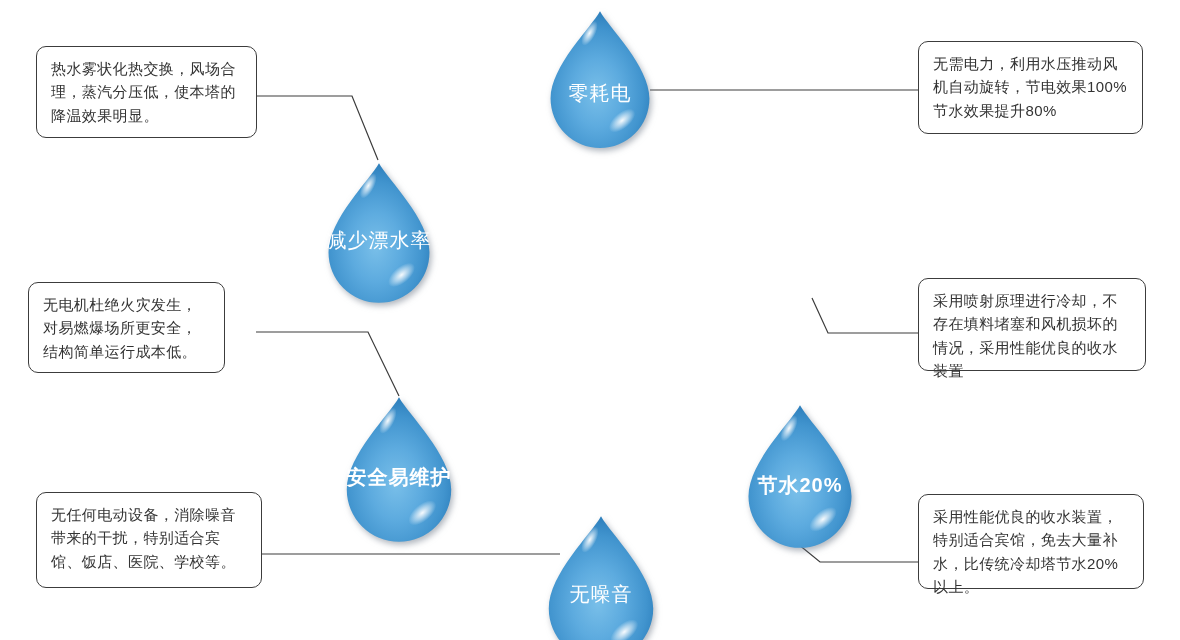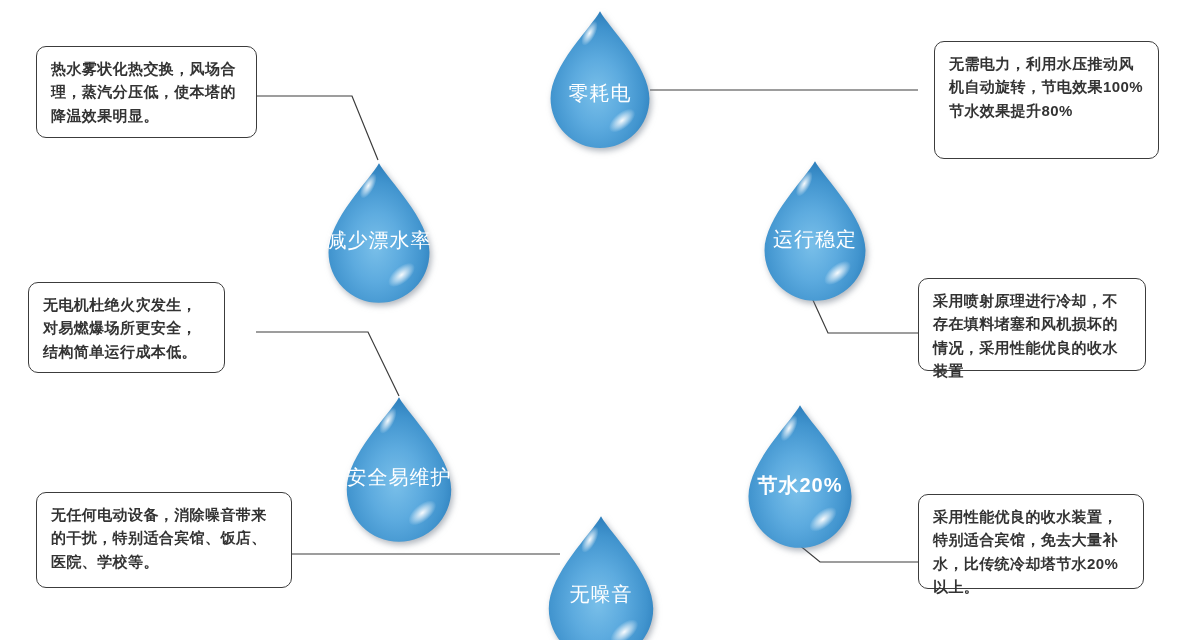--- a/index.html
+++ b/index.html
@@ -13,21 +13,21 @@
   .droplet svg.drop{display:block;width:100%;height:100%;
     filter:drop-shadow(2px 3px 3px rgba(110,120,135,0.55));}
   .drop-label{position:absolute;top:57%;left:50%;transform:translate(-50%,-50%);
     color:#ffffff;font-size:20px;white-space:nowrap;letter-spacing:1px;}
   .center-label{position:absolute;top:86px;left:0;width:100%;text-align:center;
     color:#ffffff;font-size:27px;line-height:49px;letter-spacing:2px;}
 
   .callout{position:absolute;box-sizing:border-box;background:#ffffff;
     border:1.3px solid #3c3c3c;border-radius:10px;padding:10px 14px;
     color:#333333;font-size:15px;line-height:1.55;letter-spacing:0.4px;}
-  .callout p{margin:0;font-weight:bold;}
+  .callout p{margin:0;}
 </style>
 </head>
 <body>
 
 <div class="canvas">
 
   <svg width="0" height="0" style="position:absolute" aria-hidden="true">
     <defs>
       <radialGradient id="gBody" cx="47%" cy="60%" r="62%">
         <stop offset="0%" stop-color="#79bfe9"></stop>
@@ -66,28 +66,22 @@
     <div class="drop-label" style="top:60%;">零耗电</div>
   </div>
 
   <div class="droplet" style="left:322px;top:160px;width:114px;height:145px;">
     <svg class="drop" viewBox="0 0 100 135">
         <use href="#dropShape"></use>
       </svg>
     <div class="drop-label" style="top:55%;">减少漂水率</div>
   </div>
 
-  <div class="droplet" style="left:758px;top:158px;width:114px;height:145px;">
-    <svg class="drop" viewBox="0 0 100 135">
-        <use href="#dropShape"></use>
-      </svg>
-    <div class="drop-label" style="top:56%;">运行稳定</div>
-  </div>
 
-  <div class="droplet" style="left:338px;top:394px;width:122px;height:150px;">
+  <div class="droplet" style="left:338px;top:394px;width:122px;height:150px;font-weight:bold;">
     <svg class="drop" viewBox="0 0 100 135">
         <use href="#dropShape"></use>
       </svg>
     <div class="drop-label" style="top:55%;">安全易维护</div>
   </div>
 
   <div class="droplet" style="left:742px;top:402px;width:116px;height:148px;">
     <svg class="drop" viewBox="0 0 100 135">
         <use href="#dropShape"></use>
       </svg>
@@ -98,33 +92,33 @@
     <svg class="drop" viewBox="0 0 100 135">
         <use href="#dropShape"></use>
       </svg>
     <div class="drop-label" style="top:54%;">无噪音</div>
   </div>
 
   <div class="callout" style="left:36px;top:46px;width:221px;height:92px;">
     <p>热水雾状化热交换，风场合理，蒸汽分压低，使本塔的降温效果明显。</p>
   </div>
 
-  <div class="callout" style="left:918px;top:41px;width:225px;height:118px;margin-left:16px;">
+  <div class="callout" style="left:918px;top:41px;width:225px;height:93px;">
     <p>无需电力，利用水压推动风机自动旋转，节电效果100% 节水效果提升80%</p>
   </div>
 
   <div class="callout" style="left:28px;top:282px;width:197px;height:91px;">
     <p>无电机杜绝火灾发生，对易燃爆场所更安全，结构简单运行成本低。</p>
   </div>
 
   <div class="callout" style="left:918px;top:278px;width:228px;height:93px;">
     <p>采用喷射原理进行冷却，不存在填料堵塞和风机损坏的情况，采用性能优良的收水装置</p>
   </div>
 
-  <div class="callout" style="left:36px;top:492px;width:256px;height:96px;">
+  <div class="callout" style="left:36px;top:492px;width:226px;height:96px;">
     <p>无任何电动设备，消除噪音带来的干扰，特别适合宾馆、饭店、医院、学校等。</p>
   </div>
 
   <div class="callout" style="left:918px;top:494px;width:226px;height:95px;">
     <p>采用性能优良的收水装置，特别适合宾馆，免去大量补水，比传统冷却塔节水20%以上。</p>
   </div>
 
 </div>
 
 </body></html>

